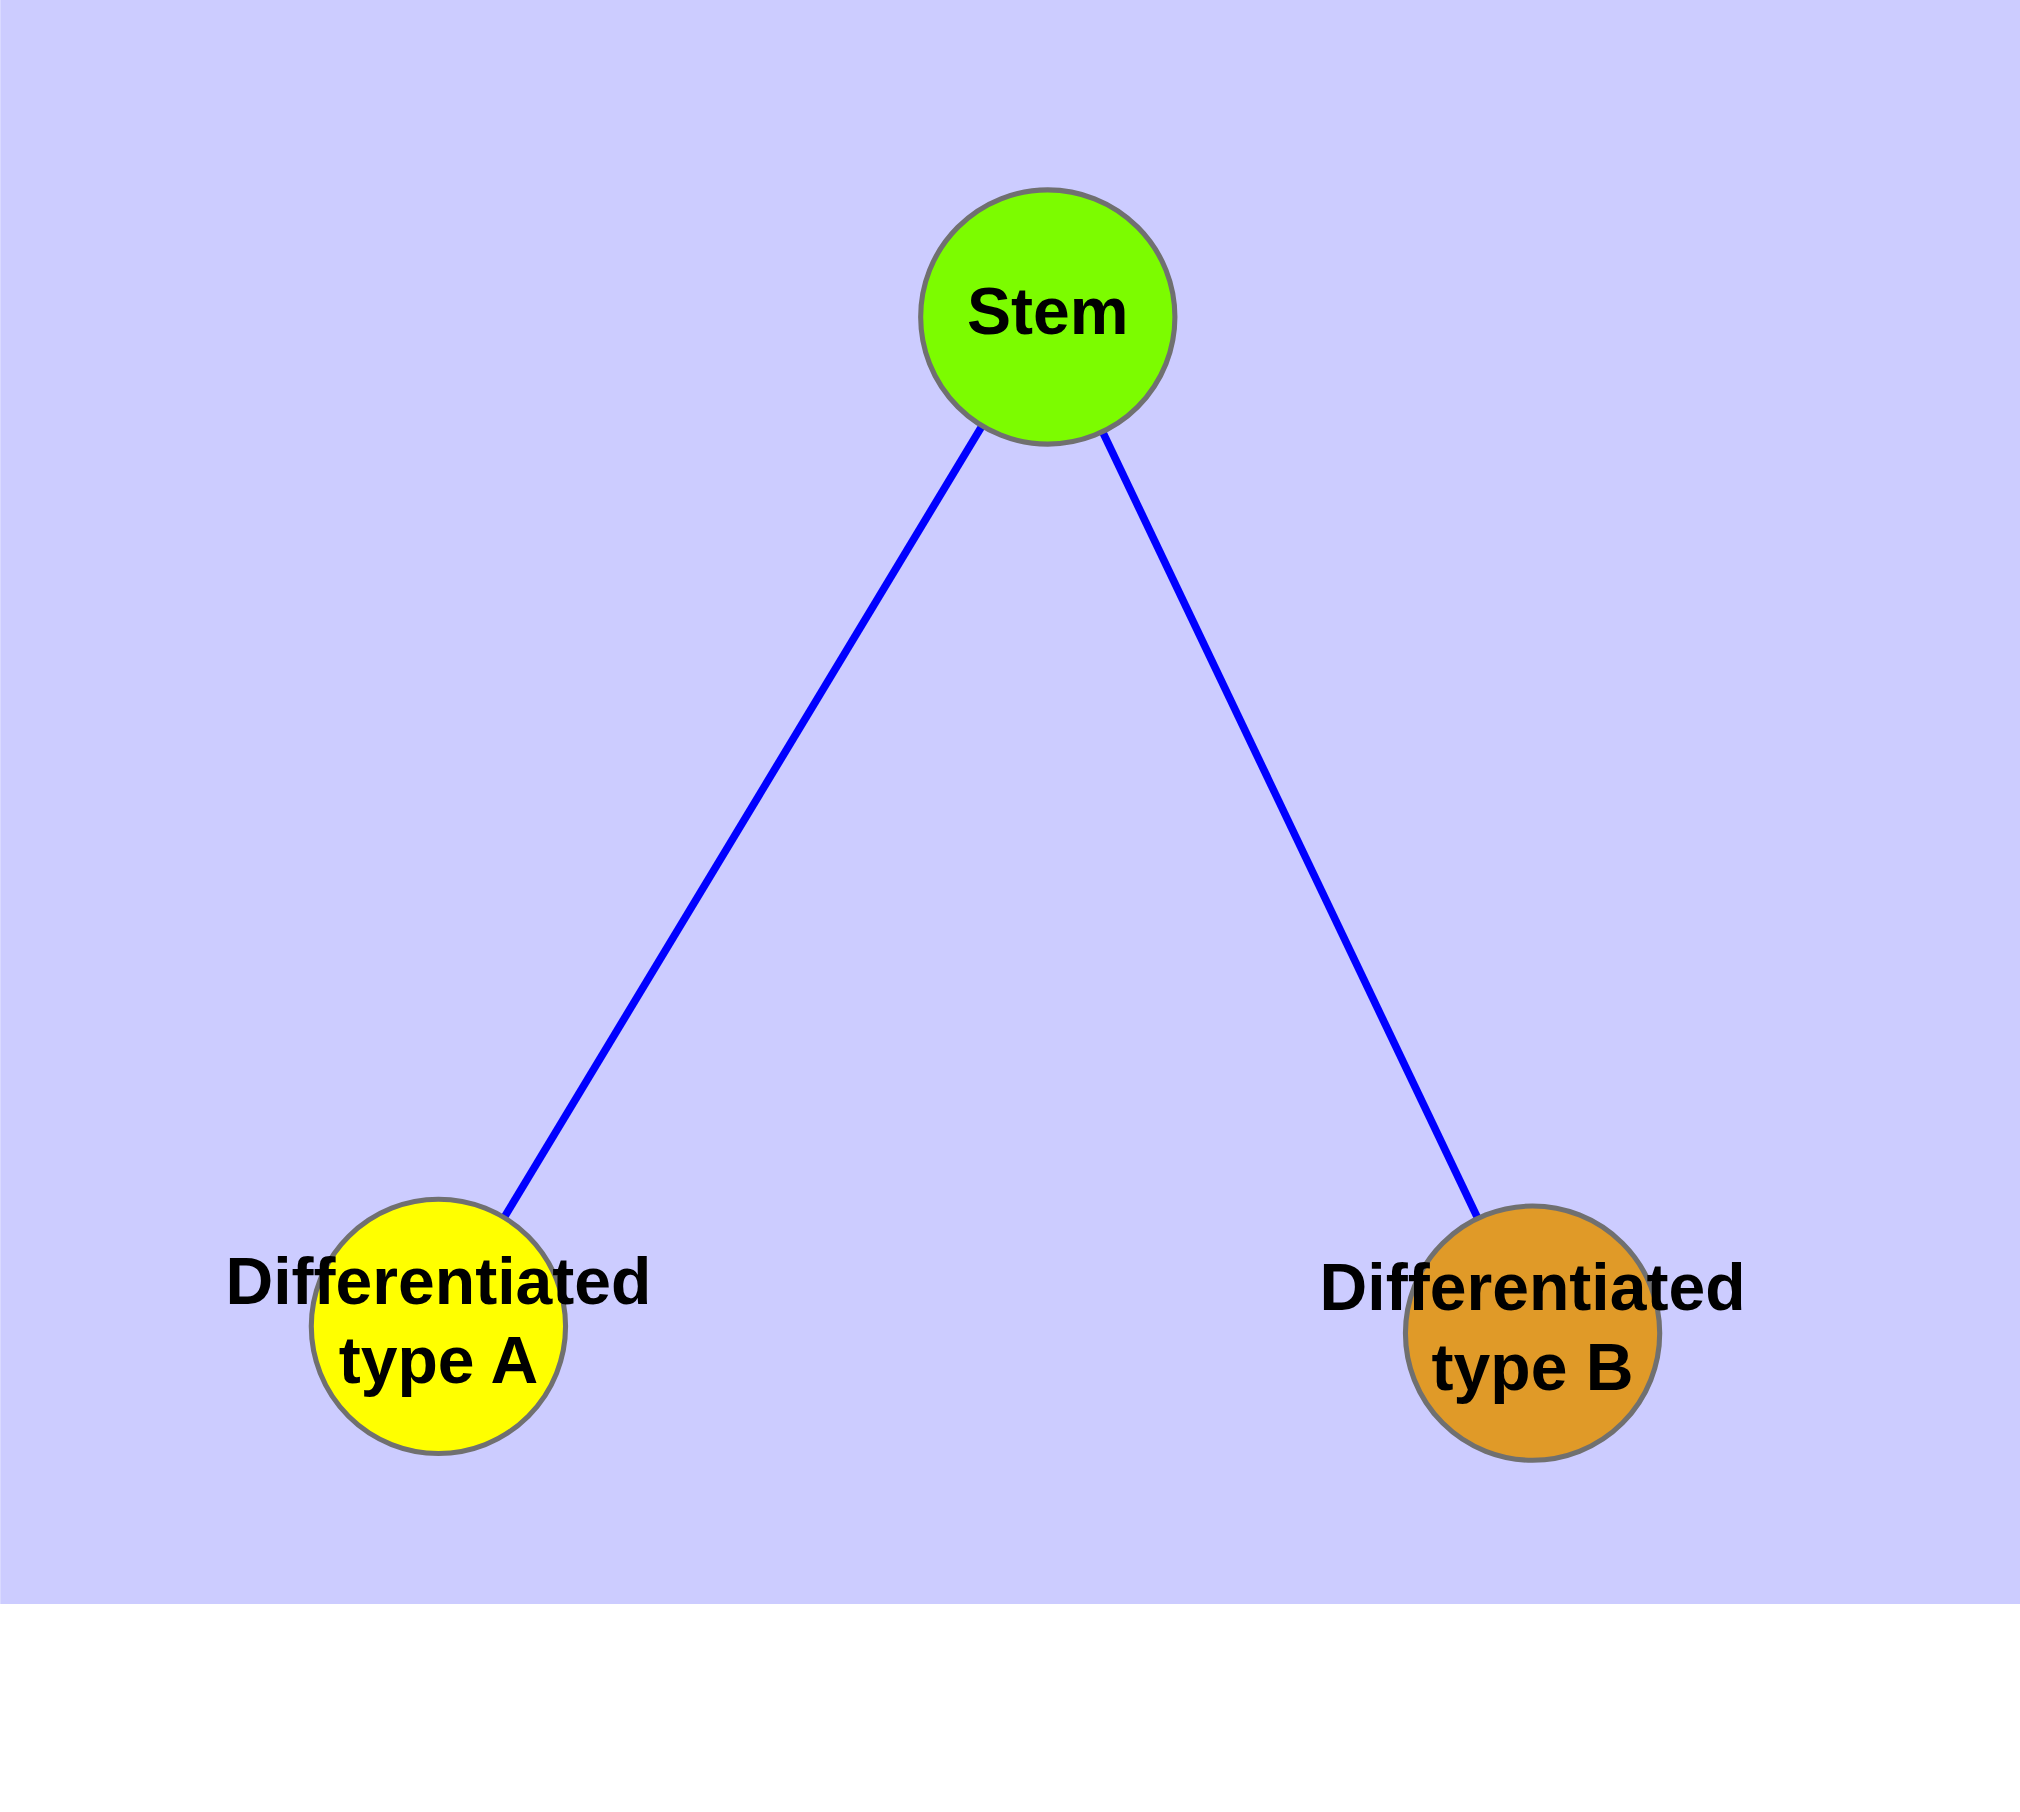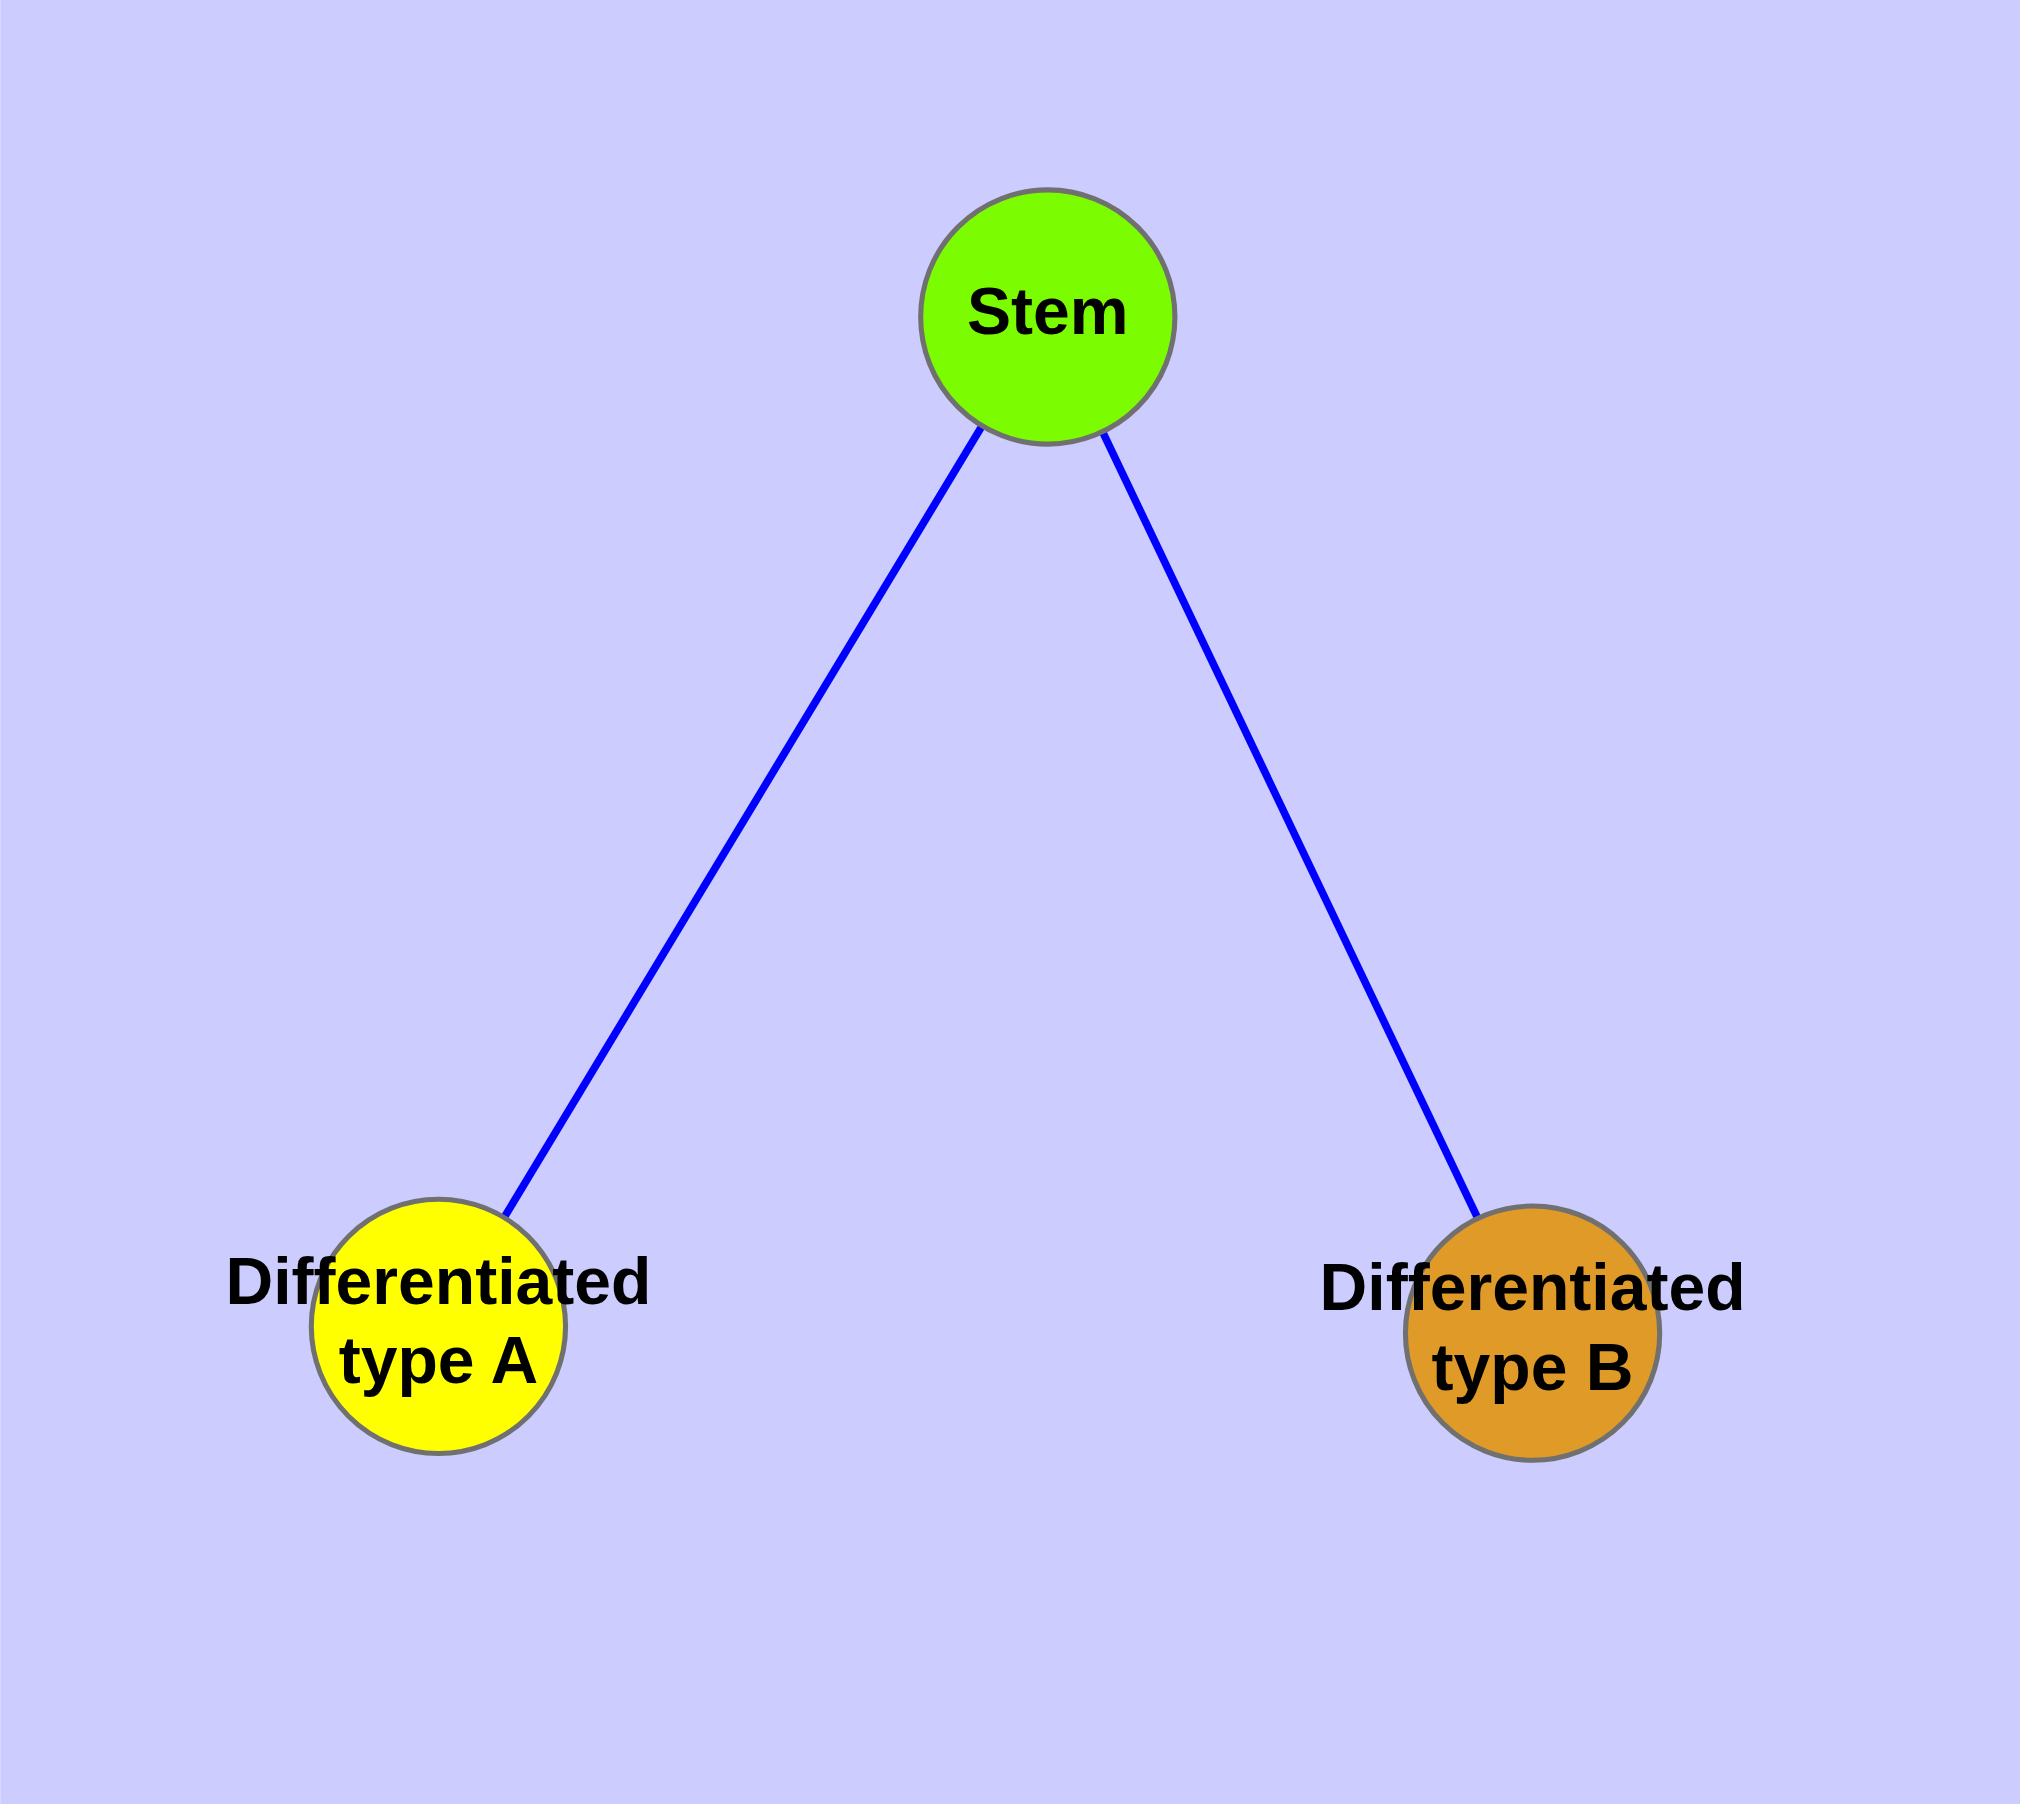--- a/index.html
+++ b/index.html
@@ -36,21 +36,21 @@
     font-size: 78px;
     fill: #000000;
     text-anchor: middle;
     dominant-baseline: middle;
     white-space: pre;
   }
 </style>
 </head>
 <body>
 
-<div id="canvas" style="width: 2021px; height: 1804px;">
+<div id="canvas" style="width: 2021px; height: 1604px;">
   <svg id="graph-svg" viewBox="0 0 2384 2138" xmlns="http://www.w3.org/2000/svg" style="width: 2021px; height: 1812px;">
 
     <rect id="bg-rect" x="0" y="0" width="2384" height="2138" fill="#CCCCFF"></rect>
 
     <g id="edges-layer">
         <line class="edge-line" x1="1236" y1="374" x2="517" y2="1565" stroke="#0000FF" stroke-width="9"></line>
         <line class="edge-line" x1="1236" y1="374" x2="1808" y2="1573" stroke="#0000FF" stroke-width="9"></line>
       </g>
     <g id="nodes-layer">
         <circle class="node-circle" cx="1236" cy="374" r="150" fill="#7CFC00" stroke="#707070"></circle>

